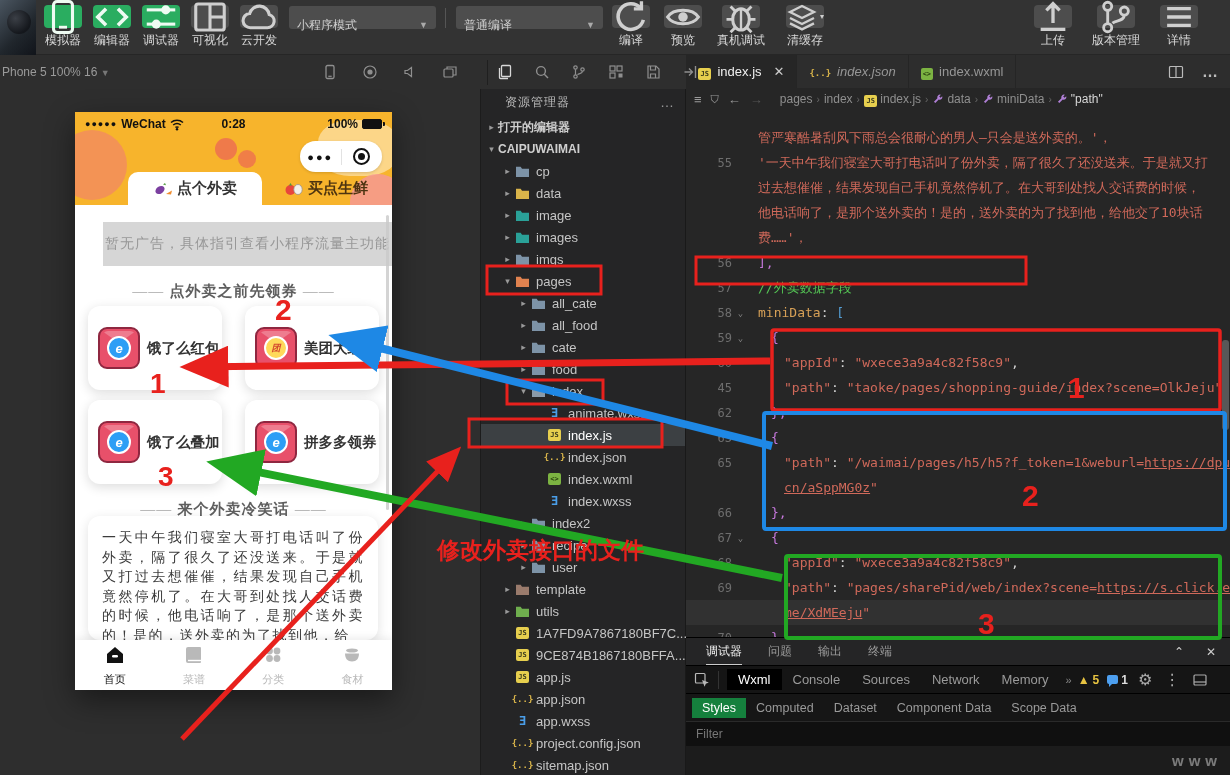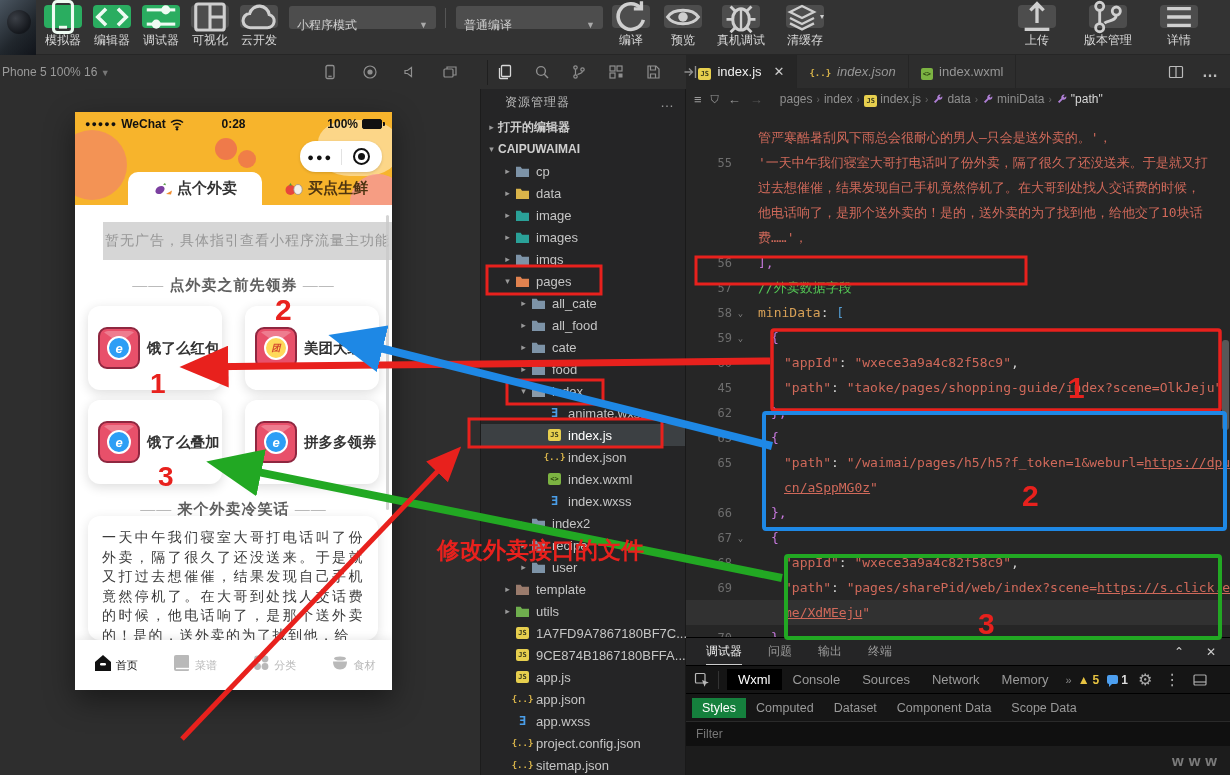--- a/index.html
+++ b/index.html
@@ -13,21 +13,21 @@
   .avatar:after { content:""; position:absolute; left:7px; top:10px; width:24px; height:24px; border-radius:50%; background:radial-gradient(circle at 35% 35%,#3b3f46,#14171c 70%); }
   #tb-nav { position:absolute; left:40px; top:5px; display:flex; gap:3px; }
   .tb-btn { width:46px; text-align:center; cursor:pointer; }
   .tb-iconbox { width:38px; height:23px; margin:0 auto; border-radius:4px; display:flex; align-items:center; justify-content:center; background:#4d4d4d; color:#cfcfcf; }
   .tb-btn.active .tb-iconbox { background:#2aad60; color:#eefbf2; }
   .tb-label { font-size:12px; color:#d8d8d8; margin-top:4px; white-space:nowrap; }
   .tb-select { position:absolute; top:6px; height:23px; background:#4d4d4d; border-radius:3px; color:#cfcfcf; font-size:12px; line-height:23px; padding:8px 8px; cursor:pointer; }
   .tb-select .caret { float:right; font-size:9px; color:#aaa; margin-left:6px; }
   .tb-divider { position:absolute; left:445px; top:8px; width:1px; height:20px; background:#555; }
   #tb-actions { position:absolute; left:608px; top:5px; display:flex; gap:6px; }
-  #tb-right { position:absolute; right:28px; top:5px; display:flex; gap:20px; }
+  #tb-right { position:absolute; right:28px; top:5px; display:flex; gap:12px; }
   .ico svg { width:16px; height:16px; display:block; }
 
   
   .simbar { position:absolute; left:0; top:56px; width:686px; height:33px; background:#2e2e2e; color:#8f8f8f; z-index:4; }
   .device-label { position:absolute; left:2px; top:9px; font-size:12px; color:#9a9a9a; cursor:pointer; }
   .device-label .caret { font-size:9px; color:#777; }
   .simbar-icons { position:absolute; left:322px; top:8px; display:flex; gap:24px; color:#8f8f8f; }
   .simbar-sep { position:absolute; left:487px; top:4px; width:1px; height:25px; background:#1f1f1f; }
   .activity-icons { position:absolute; left:497px; top:8px; display:flex; gap:21px; color:#8f8f8f; }
   .activity-icons .first { color:#d8d8d8; }
@@ -44,34 +44,34 @@
   .battery:after { content:""; position:absolute; right:-4px; top:2px; width:2.5px; height:4px; background:#111; border-radius:0 1px 1px 0; }
   .capsule { position:absolute; right:10px; top:29px; width:82px; height:31px; background:#fff; border-radius:16px; display:flex; align-items:center; z-index:2; box-shadow:0 1px 3px rgba(0,0,0,.15); }
   .capsule .dots3 { flex:1; text-align:center; font-size:11px; letter-spacing:2px; color:#111; font-weight:bold; }
   .capsule .cap-sep { width:1px; height:16px; background:#e2e2e2; }
   .capsule .target { flex:1; display:flex; align-items:center; justify-content:center; }
   .target-outer { width:17px; height:17px; border:2px solid #111; border-radius:50%; display:flex; align-items:center; justify-content:center; }
   .target-inner { width:7px; height:7px; background:#111; border-radius:50%; }
   .ph-tabs { position:absolute; left:0; bottom:0; width:100%; height:33px; display:flex; z-index:2; }
   .ph-tab1 { margin-left:53px; width:134px; background:#fff; border-radius:10px 10px 0 0; display:flex; align-items:center; justify-content:center; gap:4px; font-size:15px; font-weight:bold; color:#333; }
   .ph-tab2 { width:128px; display:flex; align-items:center; justify-content:center; gap:4px; font-size:15px; font-weight:bold; color:#4d3410; }
-  .ad-banner { margin-top:17px; height:38px; background:#d6d6d6; color:#979797; font-size:14px; display:flex; align-items:center; justify-content:center; letter-spacing:1px;margin-left:28px; }
+  .ad-banner { margin-top:17px; height:44px; background:#d6d6d6; color:#979797; font-size:14px; display:flex; align-items:center; justify-content:center; letter-spacing:1px;margin-left:28px; }
   .sec-title { text-align:center; color:#5f5f5f; font-size:15px; font-weight:bold; margin-top:16px; letter-spacing:1px; }
   .sec-title .dash { color:#bbb; font-weight:normal; }
   #coupons { position:absolute; left:13px; top:194px; width:291px; display:grid; grid-template-columns:134px 134px; grid-column-gap:23px; grid-row-gap:10px; }
   .coupon-card { width:134px; height:84px; background:#fff; border-radius:12px; box-shadow:0 3px 12px rgba(0,0,0,.14); display:flex; align-items:center; padding-left:10px; gap:7px; cursor:pointer; }
   .env { width:42px; height:42px; background:#e8506a; border:2px solid #8f2740; border-radius:9px; position:relative; flex:none; }
   .env:before { content:""; position:absolute; left:2px; top:2px; right:2px; height:12px; border-radius:6px 6px 0 0; background:rgba(255,255,255,.25); clip-path:polygon(0 0,100% 0,50% 100%); }
   .env-badge { position:absolute; left:50%; top:50%; transform:translate(-50%,-50%); width:24px; height:24px; border-radius:50%; border:2px solid #fff; display:flex; align-items:center; justify-content:center; font-weight:bold; font-style:italic; }
   .coupon-label { font-size:14.5px; font-weight:bold; color:#333; white-space:nowrap; }
   .joke-title { position:absolute; left:0; top:372px; width:100%; }
   .joke-card { position:absolute; left:13px; top:404px; width:290px; height:124px; background:#fff; border-radius:12px; box-shadow:0 3px 12px rgba(0,0,0,.12); padding:12px 14px; overflow:hidden; }
   .joke-text { font-size:14px; line-height:19.5px; color:#3c3c3c; letter-spacing:1.5px; text-align:justify; }
   .ph-tabbar { position:absolute; left:0; bottom:0; width:100%; height:50px; background:#fff; box-shadow:0 -2px 8px rgba(0,0,0,.08); display:flex; z-index:3; }
-  .ph-tabbar-item { flex:1; display:flex; align-items:center; justify-content:center; gap:2px; color:#b9b9b9; cursor:pointer; }
+  .ph-tabbar-item { flex:1; display:flex; flex-direction:column; align-items:center; justify-content:center; gap:2px; color:#b9b9b9; cursor:pointer; }
   .ph-tabbar-item.active { color:#111; }
   .ph-tabbar-item .lbl { font-size:11px; }
   .ph-tabbar-item svg { width:22px; height:22px; }
   .ph-scroll { position:absolute; right:3px; top:103px; width:3px; height:295px; background:#c9c9c9; border-radius:2px; opacity:.8; z-index:2; }
 
   
   .explorer { position:absolute; left:480px; top:89px; width:206px; height:686px; background:#252526; border-left:1px solid #1c1c1c; border-right:1px solid #191919; z-index:2; }
   .exp-header { height:26px; display:flex; align-items:center; padding:0 10px 0 24px; color:#bbb; font-size:12px; letter-spacing:1px; }
   .exp-header .more { margin-left:auto; color:#999; font-size:14px; letter-spacing:1px; cursor:pointer; }
   #tree { position:absolute; left:0; top:27px; width:100%; }

